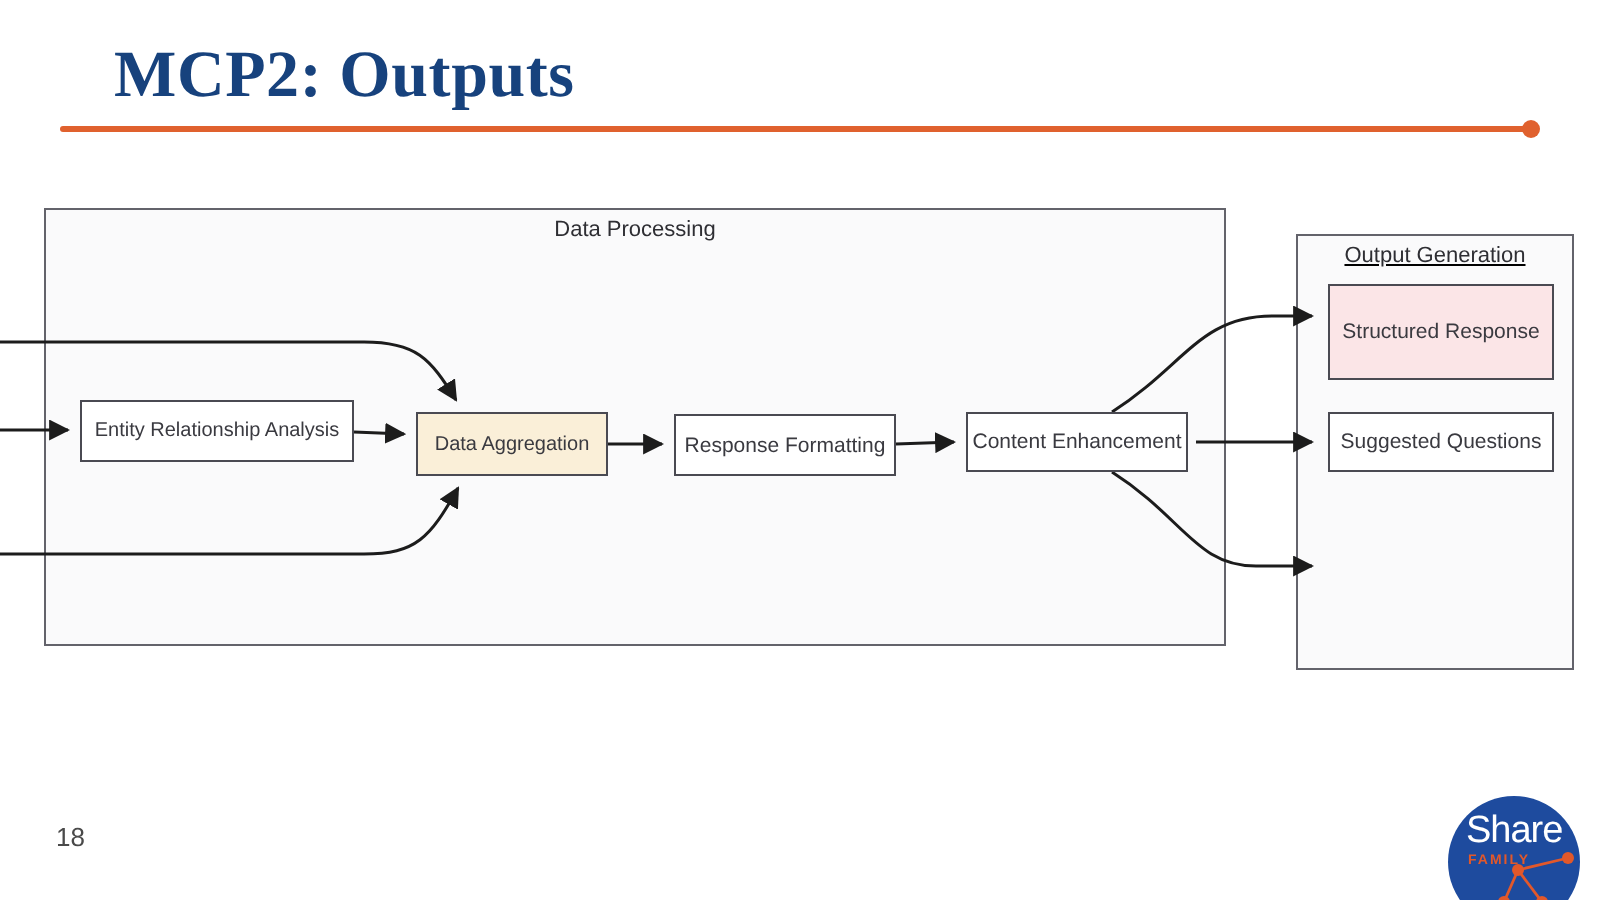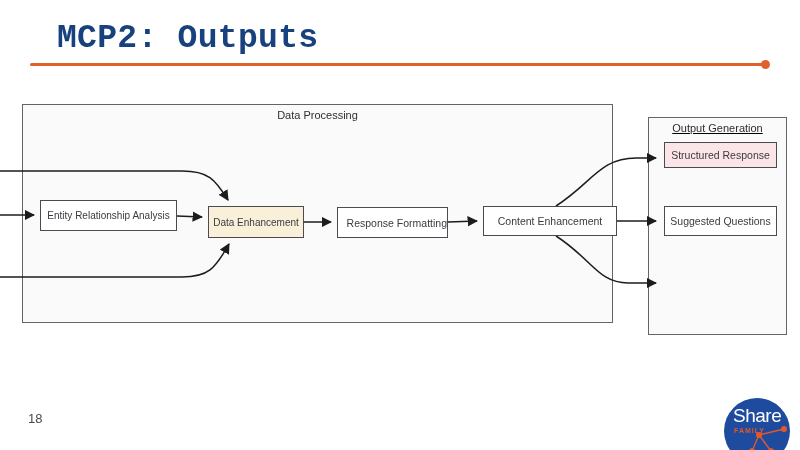--- a/index.html
+++ b/index.html
@@ -4,21 +4,21 @@
 <style>
   * { margin:0; padding:0; box-sizing:border-box; }
   html,body { background:#e8e8e8; }
   .slide {
     position:relative; width:800px; height:450px; background:#ffffff;
     font-family:"Liberation Sans", sans-serif; overflow:hidden;
   }
   
   .title {
     position:absolute; left:57px; top:20px;
-    font-family:Liberation Mono, monospace; font-weight:700;
+    font-family:Liberation Serif, serif; font-weight:700;
     font-size:33px; color:#17427D; letter-spacing:0.3px;
   }
   .title-rule {
     position:absolute; left:30px; top:63px; width:736px; height:3px;
     background:#E0612E; border-radius:2px;
   }
   .rule-dot {
     position:absolute; right:-4px; top:-3px; width:9px; height:9px;
     background:#E0612E; border-radius:50%;
   }
@@ -34,23 +34,23 @@
     font-size:11px; color:#2E2E33;
   }
   .edges { position:absolute; left:0; top:0; z-index:2; pointer-events:none; }
   .node {
     position:absolute; z-index:3; display:flex; align-items:center; justify-content:center;
     background:#FFFFFF; border:1.5px solid #4A4A52;
     font-size:10px; color:#3A3A40; white-space:nowrap;
   }
   .era { left:40px;  top:200px; width:137px; height:31px; }
   .da  { left:208px; top:206px; width:96px;  height:32px; background:#FAEFD8; }
-  .rf  { left:337px; top:207px; width:111px; height:31px; font-size:10.5px;justify-content:flex-end; }
-  .ce  { left:483px; top:206px; width:134px; height:30px; font-size:10.5px; }
-  .sr  { left:664px; top:142px; width:113px; height:26px; background:#FBE5E7; font-size:10.5px; }
+  .rf  { left:337px; top:207px; width:111px; height:31px; font-size:10.5px; }
+  .ce  { left:483px; top:206px; width:111px; height:30px; font-size:10.5px; }
+  .sr  { left:664px; top:142px; width:113px; height:48px; background:#FBE5E7; font-size:10.5px; }
   .sq  { left:664px; top:206px; width:113px; height:30px; font-size:10.5px; }
   .rm  { left:666px; top:268px; width:109px; height:30px; font-size:10.5px; }
   
   .page-number {
     position:absolute; left:28px; top:411px; font-size:13px; color:#4A4A4A;
   }
   .logo {
     position:absolute; left:724px; top:378px; width:66px; height:66px;
     background:#1E4B9E; border-radius:50%;margin-top:20px;
   }
@@ -99,21 +99,21 @@
         <path d="M556,206 C592,183 600,158 636,158 L656,158" marker-end="url(#ah)"></path>
         <path d="M598,221 L656,221" marker-end="url(#ah)"></path>
         <path d="M556,236 C592,259 598,283 628,283 L656,283" marker-end="url(#ah)"></path>
       </g>
     </svg>
 
     <div class="node era">
       <span>Entity Relationship Analysis</span>
     </div>
     <div class="node da">
-      <span>Data Enhancement</span>
+      <span>Data Aggregation</span>
     </div>
     <div class="node rf">
       <span>Response Formatting</span>
     </div>
     <div class="node ce">
       <span>Content Enhancement</span>
     </div>
     <div class="node sr">
       <span>Structured Response</span>
     </div>

